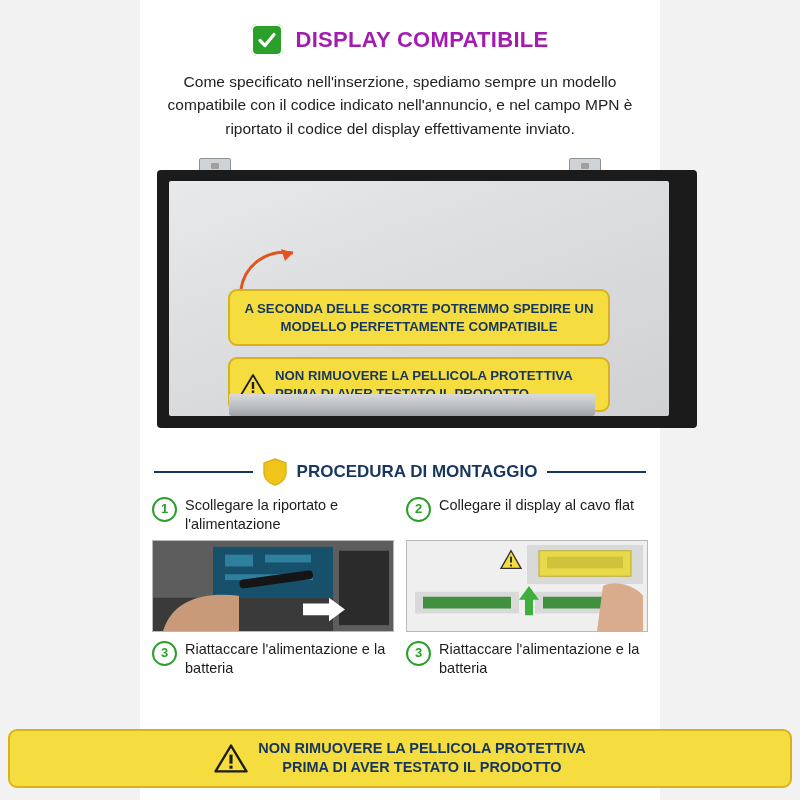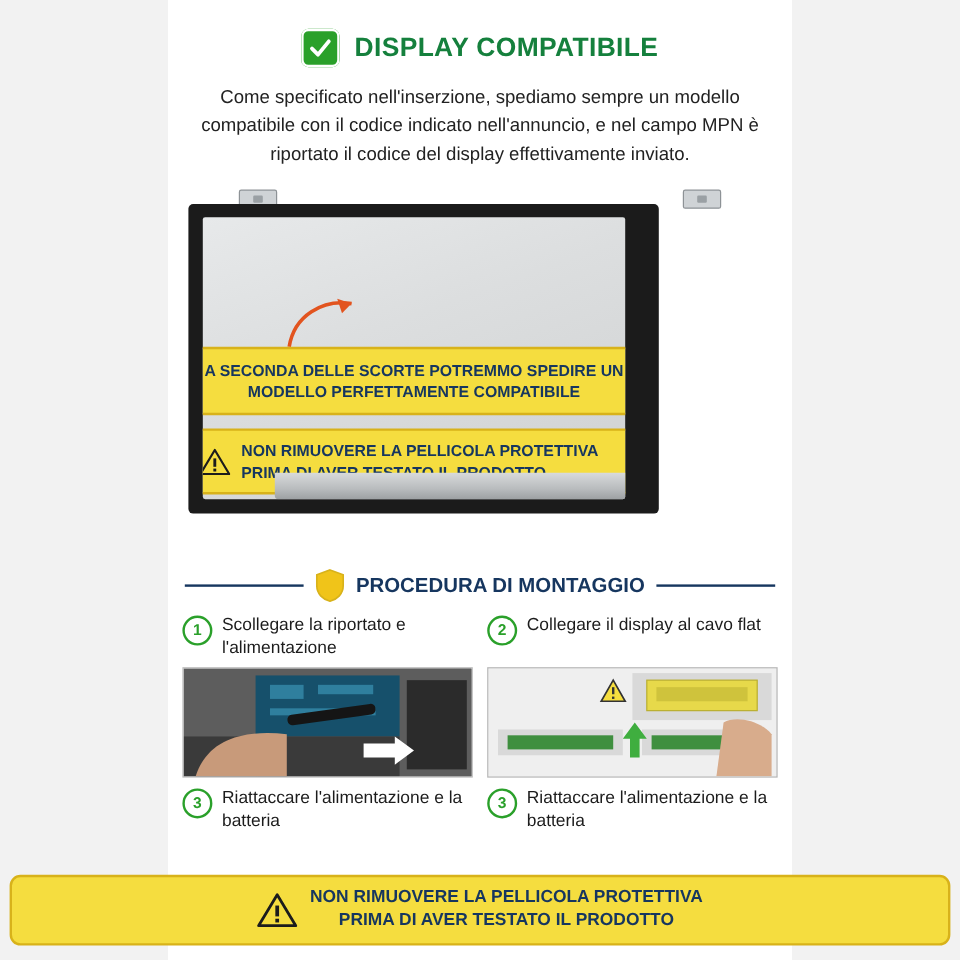--- a/index.html
+++ b/index.html
@@ -53,21 +53,21 @@
     background: #2aa02a;
     display: flex;
     align-items: center;
     justify-content: center;
     box-shadow: 0 0 0 2px #ffffff inset;
   }
   .check-box-icon svg { display: block; }
   .header-title {
     font-size: 22px;
     font-weight: bold;
-    color: #15803d;
+    color: #a21caf;
     letter-spacing: 0.3px;
   }
 
   .intro-text {
     margin: 14px 16px 12px 16px;
     text-align: center;
     font-size: 15.5px;
     line-height: 1.5;
     color: #222222;
   }
@@ -97,21 +97,21 @@
     top: 4px;
     width: 8px;
     height: 6px;
     background: #9aa0a4;
     border-radius: 1px;
   }
   .panel-body {
     position: absolute;
     top: 12px;
     left: 0;
-    width: 392px;
+    width: 540px;
     height: 258px;
     background: #1b1b1b;
     border-radius: 4px;
     box-sizing: border-box;
     padding: 11px 28px 12px 12px;
   }
   .panel-screen {
     width: 100%;
     height: 100%;
     background: linear-gradient(160deg, #e7e9ea 0%, #dcdedf 40%, #cfd1d2 100%);
@@ -172,21 +172,21 @@
     text-align: left;
     padding: 8px 10px;
   }
   .warn-tri { flex: 0 0 auto; }
 
   
   .proc-head {
     display: flex;
     align-items: center;
     gap: 10px;
-    margin: 16px 14px 0 14px;
+    margin: 0 14px 0 14px;
   }
   .proc-line {
     flex: 1;
     height: 2px;
     background: #16365f;
   }
   .proc-title {
     font-size: 17px;
     font-weight: bold;
     color: #16365f;

